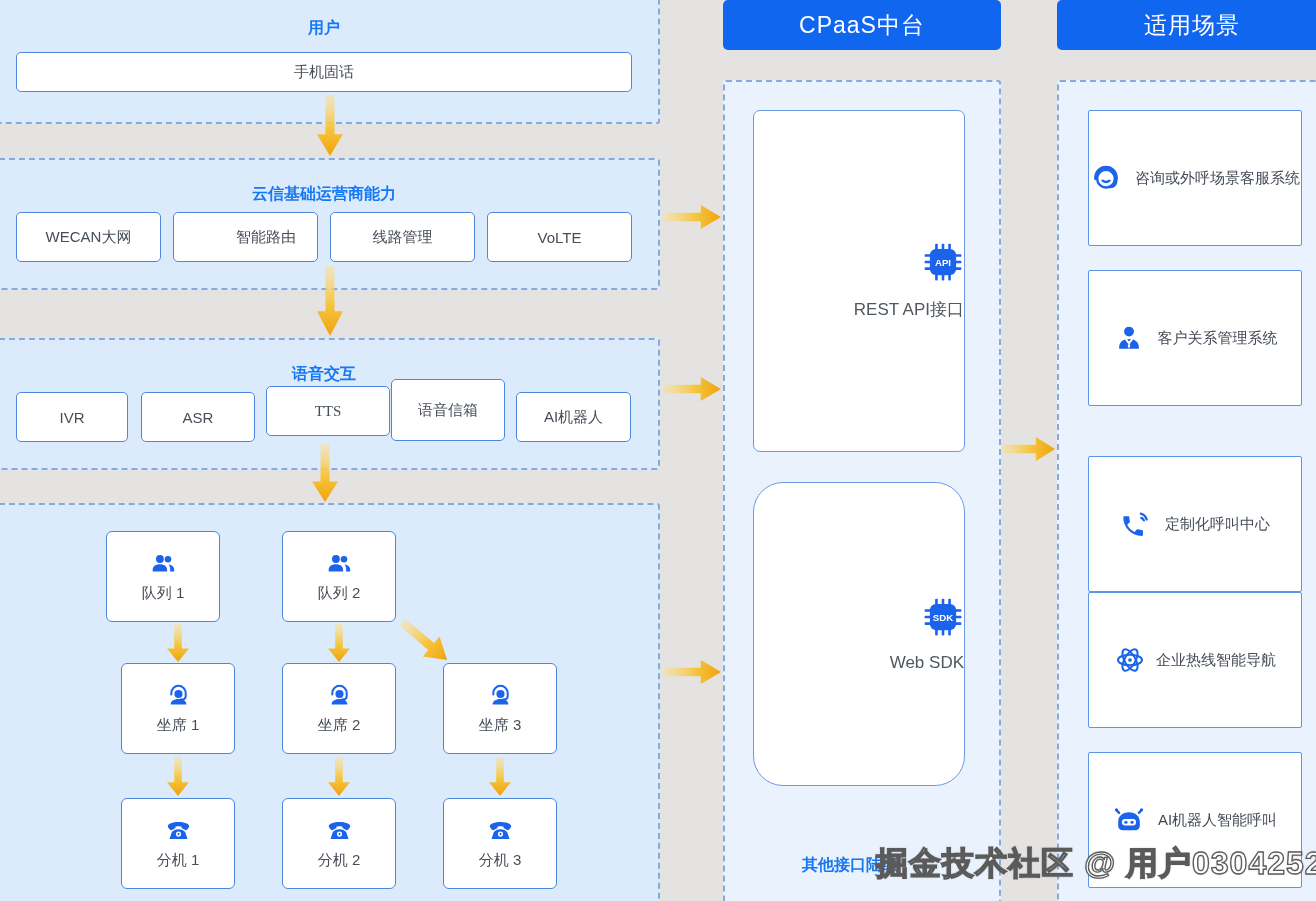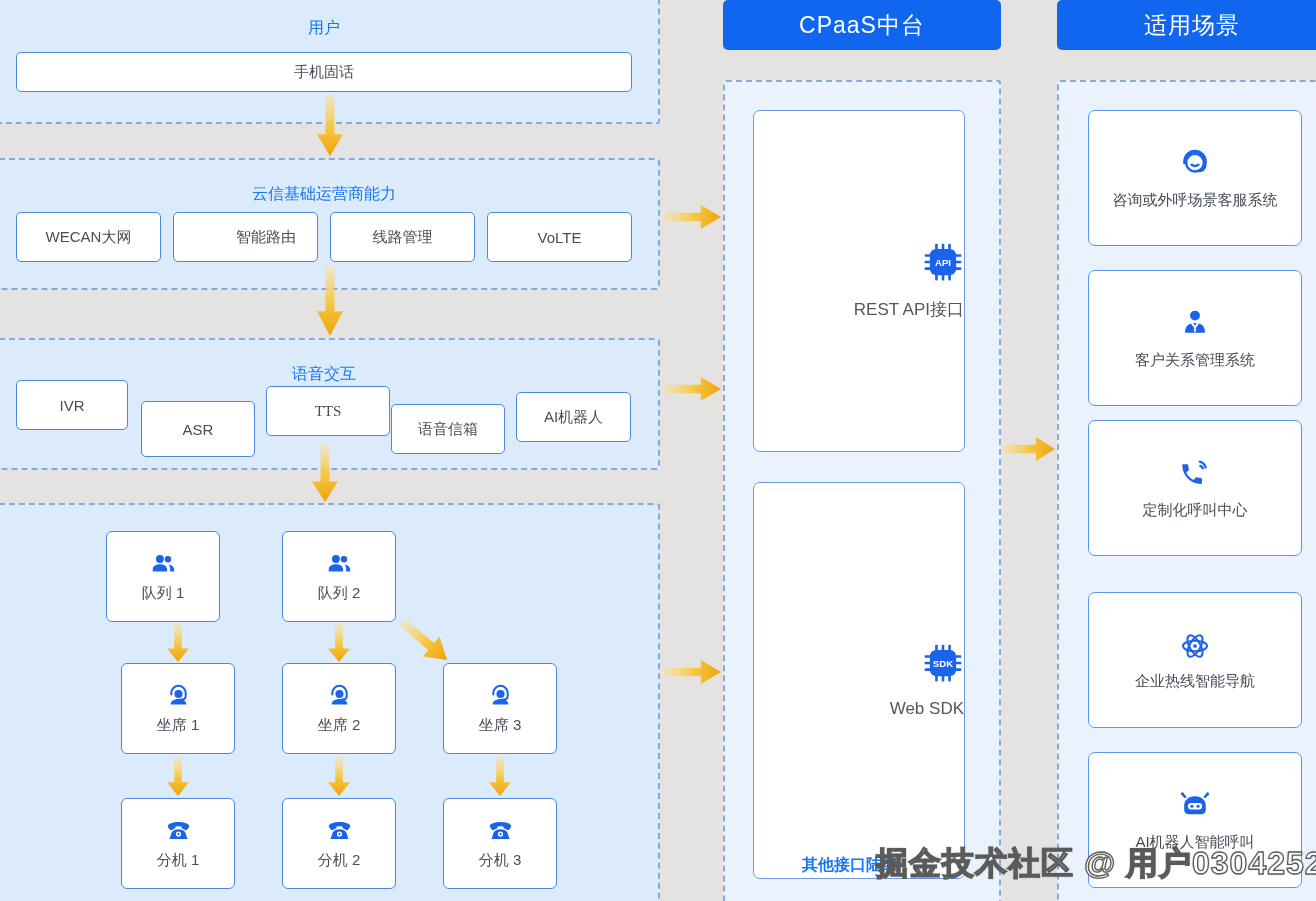--- a/index.html
+++ b/index.html
@@ -13,21 +13,21 @@
     --text:#474e58;
   }
   *{margin:0;padding:0;box-sizing:border-box;}
   body{background:#888;font-family:"Liberation Sans","DejaVu Sans",sans-serif;}
   .canvas{
     position:relative;width:1316px;height:901px;overflow:hidden;
     background:#e4e3e1;font-family:"Liberation Sans","DejaVu Sans",sans-serif;
   }
   .panel{position:absolute;background:var(--panel-blue);border:2px dashed var(--dash);border-radius:3px;}
   .panel.light{background:var(--panel-blue-light);}
-  .sec-title{position:absolute;text-align:center;color:var(--title-blue);font-weight:normal;font-size:16px;}
+  .sec-title{position:absolute;text-align:center;color:var(--title-blue);font-weight:bold;font-size:16px;}
   .wbox{
     position:absolute;background:#fff;border:1.5px solid var(--border-blue);border-radius:5px;
     display:flex;align-items:center;justify-content:center;color:var(--text);font-size:15px;
   }
   .cell{
     position:absolute;width:114px;height:91px;background:#fff;border:1.6px solid var(--border-blue);
     border-radius:6px;display:flex;flex-direction:column;align-items:center;justify-content:center;
     gap:7px;color:var(--text);font-size:15px;
   }
   .cell svg{width:27px;height:27px;}
@@ -35,22 +35,22 @@
     position:absolute;background:#fff;border:1.5px solid #6b9ae2;border-radius:7px;
     display:flex;flex-direction:column;align-items:flex-end;justify-content:center;gap:15px;
     color:#51575f;font-size:17px;
   }
   .chip{width:42px;height:42px;}
   .header{
     position:absolute;height:50px;background:var(--header-blue);border-radius:5px;
     display:flex;align-items:center;justify-content:center;color:#fff;font-size:23px;letter-spacing:1px;
   }
   .card{
-    position:absolute;width:214px;height:136px;background:#fff;border:1.5px solid #5b95e8;border-radius:7px;
-    display:flex;flex-direction:column;align-items:center;justify-content:center;gap:13px;
+    position:absolute;width:214px;height:136px;background:#fff;border:1.5px solid #5b95e8;border-radius:2px;
+    display:flex;flex-direction:row;align-items:center;justify-content:center;gap:13px;
     color:#444b55;font-size:15px;
   }
   .card svg{width:32px;height:32px;}
   .arr{position:absolute;}
   .note{position:absolute;color:var(--title-blue);font-weight:bold;font-size:16px;white-space:nowrap;}
   .watermark{
     position:absolute;color:#fff;font-weight:bold;font-size:32px;white-space:nowrap;
     -webkit-text-stroke:1.3px #5a5a5a;text-shadow:0 0 2px rgba(70,70,70,.6);letter-spacing:1px;
   }
   .ic{fill:var(--blue);}
@@ -86,24 +86,24 @@
     <div class="sec-title" style="left:0;top:184px;width:648px;">云信基础运营商能力</div>
     <div class="wbox" style="left:16px;top:212px;width:145px;height:50px;">WECAN大网</div>
     <div class="wbox" style="left:173px;top:212px;width:145px;height:50px;padding-left:41px;">智能路由</div>
     <div class="wbox" style="left:330px;top:212px;width:145px;height:50px;">线路管理</div>
     <div class="wbox" style="left:487px;top:212px;width:145px;height:50px;">VoLTE</div>
   </div>
 
   <div>
     <div class="panel" style="left:-14px;top:338px;width:674px;height:132px;"></div>
     <div class="sec-title" style="left:0;top:364px;width:648px;">语音交互</div>
-    <div class="wbox" style="left:16px;top:380px;width:112px;height:50px;">IVR</div>
-    <div class="wbox" style="left:141px;top:392px;width:114px;height:56px;margin-top:9px;">ASR</div>
+    <div class="wbox" style="left:16px;top:392px;width:112px;height:50px;">IVR</div>
+    <div class="wbox" style="left:141px;top:392px;width:114px;height:50px;">ASR</div>
     <div class="wbox" style="left:266px;top:386px;width:124px;height:50px;font-family:Liberation Serif, serif;">TTS</div>
-    <div class="wbox" style="left:391px;top:404px;width:114px;height:50px;">语音信箱</div>
+    <div class="wbox" style="left:391px;top:379px;width:114px;height:62px;">语音信箱</div>
     <div class="wbox" style="left:516px;top:392px;width:115px;height:50px;">AI机器人</div>
   </div>
 
   <div>
     <div class="panel" style="left:-14px;top:503px;width:674px;height:420px;"></div>
 
     <div class="cell" style="left:106px;top:531px;">
       <svg viewBox="0 0 24 24" class="ic">
         <circle cx="16" cy="8.3" r="2.9"></circle>
         <path d="M16.6 12.9c2.9.4 4.9 2.1 4.9 4.4V19h-3.6v-1.7c0-1.7-.5-3.2-1.3-4.4z"></path>
@@ -198,21 +198,21 @@
           <rect x="37" y="15" width="8" height="3" rx="1"></rect>
             <rect x="37" y="22.5" width="8" height="3" rx="1"></rect>
             <rect x="37" y="30" width="8" height="3" rx="1"></rect>
           <rect x="9" y="9" width="30" height="30" rx="7"></rect>
         </g>
         <text x="24" y="28" fill="#fff" font-size="11" font-weight="bold" text-anchor="middle">API</text>
       </svg>
       <div>REST API接口</div>
     </div>
 
-    <div class="bigbox" style="left:753px;top:482px;width:212px;height:397px;">
+    <div class="bigbox" style="left:753px;top:482px;width:212px;height:304px;border-radius:30px;">
       <svg class="chip" viewBox="0 0 48 48">
         <g fill="#1b63ea">
           <rect x="15" y="3" width="3" height="8" rx="1"></rect>
             <rect x="22.5" y="3" width="3" height="8" rx="1"></rect>
             <rect x="30" y="3" width="3" height="8" rx="1"></rect>
           <rect x="15" y="37" width="3" height="8" rx="1"></rect>
             <rect x="22.5" y="37" width="3" height="8" rx="1"></rect>
             <rect x="30" y="37" width="3" height="8" rx="1"></rect>
           <rect x="3" y="15" width="8" height="3" rx="1"></rect>
             <rect x="3" y="22.5" width="8" height="3" rx="1"></rect>
@@ -247,21 +247,21 @@
     <div class="card" style="left:1088px;top:270px;">
       <svg viewBox="0 0 24 24" class="ic">
         <circle cx="12" cy="7.2" r="3.7"></circle>
         <path d="M12 12.8c-4.6 0-7.4 2.4-7.4 6.3v.9h14.8v-.9c0-3.9-2.8-6.3-7.4-6.3z"></path>
         <path d="M9.8 13.1 12 16l2.2-2.9" stroke="#fff" stroke-width="1.5" fill="none" stroke-linecap="round"></path>
         <path d="M12 16.2l.9 1.5-.9 2.5-.9-2.5z" fill="#fff"></path>
       </svg>
       <div>客户关系管理系统</div>
     </div>
 
-    <div class="card" style="left:1088px;top:420px;">
+    <div class="card" style="left:1088px;top:456px;">
       <svg viewBox="0 0 24 24" class="ic">
         <g transform="scale(0.82) translate(0,4.5)">
           <path d="M6.62 10.79c1.44 2.83 3.76 5.14 6.59 6.59l2.2-2.2c.27-.27.67-.36 1.02-.24 1.12.37 2.33.57 3.57.57.55 0 1 .45 1 1V20c0 .55-.45 1-1 1-9.39 0-17-7.61-17-17 0-.55.45-1 1-1h3.5c.55 0 1 .45 1 1 0 1.25.2 2.45.57 3.57.11.35.03.74-.25 1.02l-2.2 2.2z"></path>
         </g>
         <path d="M15.6 4.2a6.3 6.3 0 0 1 4.4 4.4" fill="none" stroke="#1b63ea" stroke-width="1.7" stroke-linecap="round"></path>
         <path d="M16 7.4a3 3 0 0 1 1.9 1.9" fill="none" stroke="#1b63ea" stroke-width="1.7" stroke-linecap="round"></path>
       </svg>
       <div>定制化呼叫中心</div>
     </div>
 

